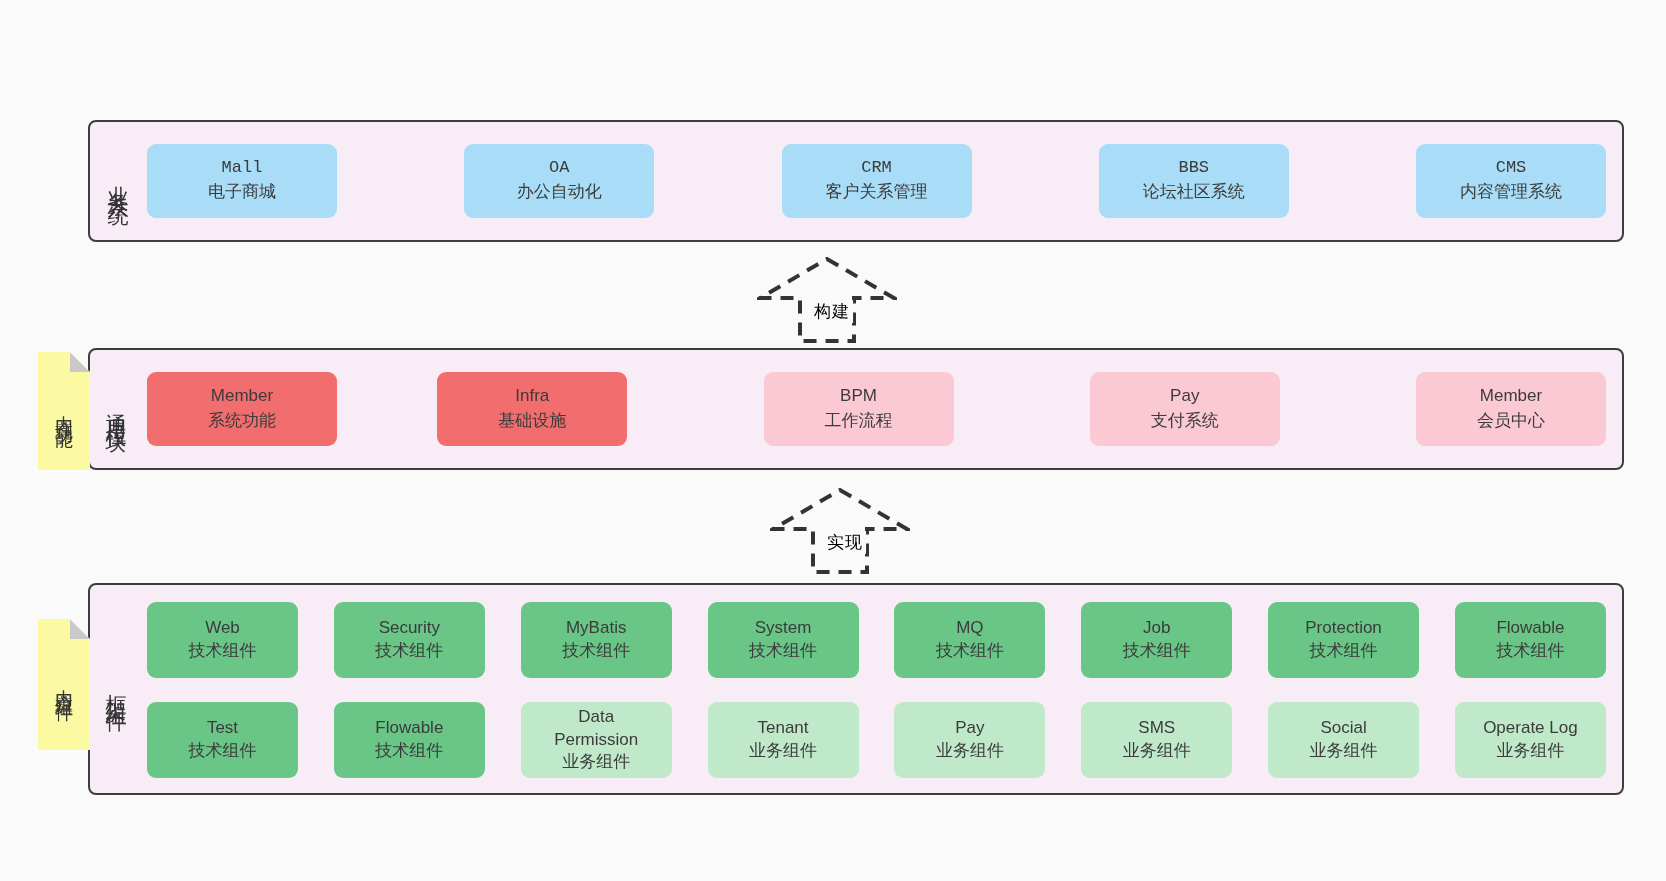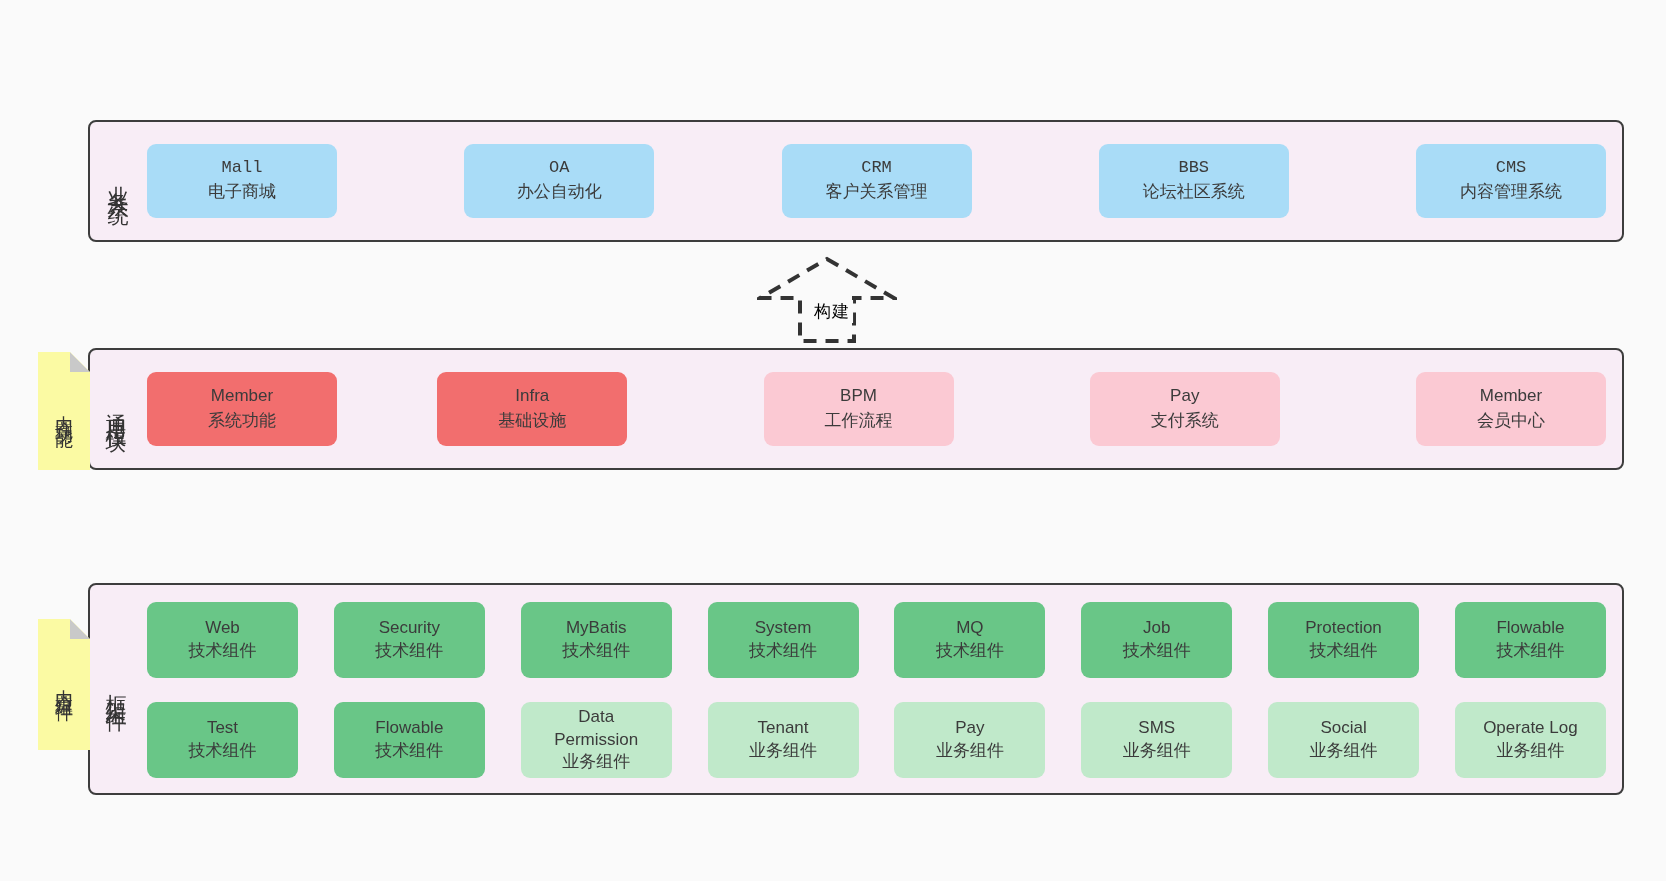--- a/index.html
+++ b/index.html
@@ -157,20 +157,26 @@
         <div class="box box-wide v-pink">
           <span>Member</span>
           <span>会员中心</span>
         </div>
       </div>
   </section>
   <div class="sticky sticky-modules">
     <span class="sticky-text">内置功能</span>
   </div>
 
+  <div class="arrow-wrap arrow-implement">
+    <svg width="140" height="88" viewBox="0 0 140 88">
+      <path d="M70 3 L137 42 L97 42 L97 85 L43 85 L43 42 L3 42 Z" fill="none" stroke="#333" stroke-width="4" stroke-dasharray="13 9"></path>
+    </svg>
+    <span class="arrow-label">实现</span>
+  </div>
 
   <section class="panel panel-components">
     <div class="side-label">框架组件</div>
     <div class="boxes-row row-0">
         <div class="box box-narrow v-green">
           <span>Web</span>
           <span>技术组件</span>
         </div>
         <div class="box box-narrow v-green">
           <span>Security</span>

